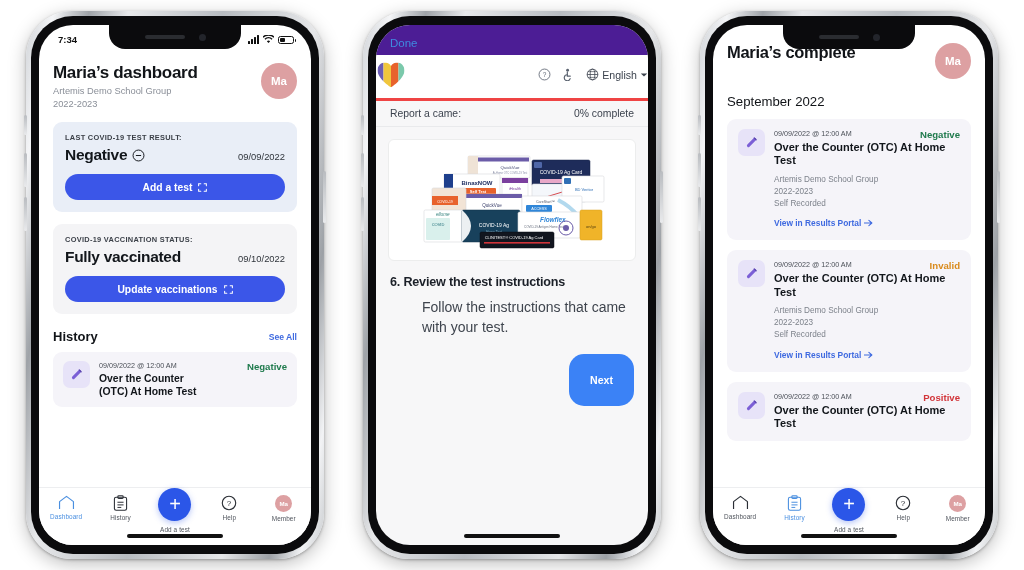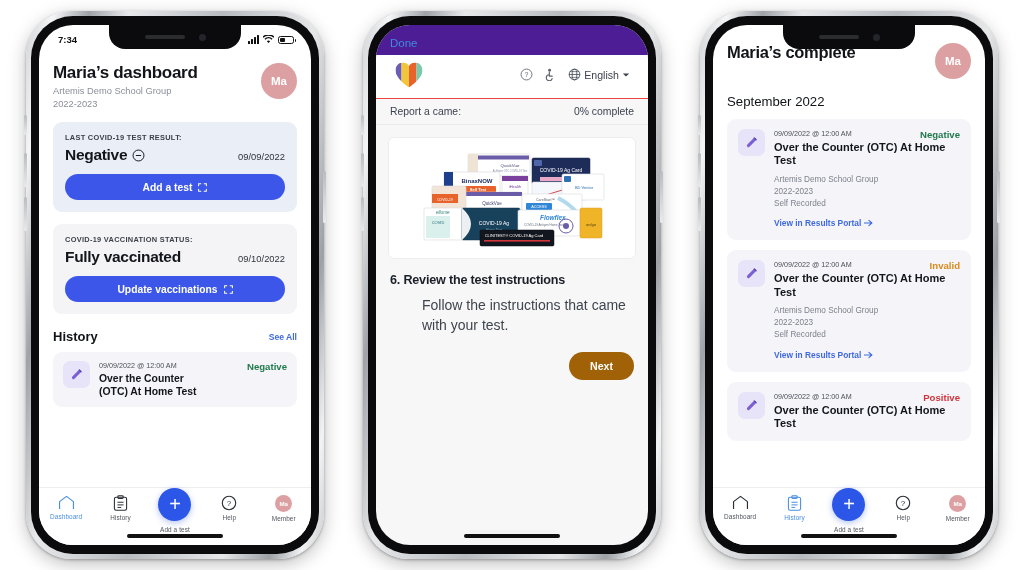--- a/index.html
+++ b/index.html
@@ -126,32 +126,32 @@
   }
   .fab span { font-size: 20px; line-height: 1; font-weight: 300; margin-top:-2px;}
   .tab-add .tab-lbl { margin-top: 2px; }
   .tab-av { width:17px; height:17px; border-radius:50%; background:#dda0a2; color:#fff; font-size:6.2px; font-weight:700; display:flex;align-items:center;justify-content:center;}
 
   
   .p2 { left: 363px; top: 11px; }
   .p2 .screen { background:#f7f7f8; }
   .done-bar { height: 30px; display:flex; align-items:center; padding: 6px 0 0 14px; background:#4c1d95; position:relative; z-index:45;text-align:center;}
   .done-link { font-size: 11.5px; color:#3f8ae0; font-weight:500; cursor:pointer;}
-  .brand-bar { background:#fff; padding: 6px 18px 10px; display:flex; align-items:center; justify-content:space-between; border-bottom:1px solid #ef4444;}
+  .brand-bar { background:#fff; padding: 6px 0 10px; display:flex; align-items:center; justify-content:space-between; border-bottom:3px solid #ef4444;}
   .hdr-tools { display:flex; align-items:center; gap:11px; color:#5b6370;}
   .lang { display:flex; align-items:center; gap:3px; font-size:10.6px; color:#3c434e;}
   .prog-bar { background:#f7f7f8; border-bottom:1px solid #e9eaec; padding: 7px 14px; display:flex; justify-content:space-between; align-items:center;}
   .prog-l { font-size: 10.4px; color:#3c434e; }
   .prog-r { font-size: 10.4px; color:#3c434e; }
   .kit-card { margin: 12px 12px 0; background:#fff; border-radius:6px; border:1px solid #eceded; padding: 12px 10px; display:flex; align-items:center; justify-content:center; height: 122px;}
   .step2-body { padding: 14px 14px 0; }
   .step-h { font-size: 12.6px; font-weight: 700; color:#1b2028; letter-spacing:-.2px;}
   .step-p { font-size: 14px; color:#3f454e; line-height: 1.45; margin-top: 8px; margin-left: 32px;}
   .next-row { display:flex; justify-content:flex-end; margin-top: 16px; }
-  .next-btn { background:#a16207; color:#fff; font-size:10.6px; font-weight:700; border:none; border-radius:15px; padding: 8px 21px; cursor:pointer;}
+  .next-btn { background:#3b82f6; color:#fff; font-size:10.6px; font-weight:700; border:none; border-radius:15px; padding: 20px 21px; cursor:pointer;}
 
   
   .p3 { left: 700px; top: 11px; }
   .p3 .screen { background:#ffffff; }
   .h3-body { padding: 18px 14px 0; }
   .h3-title { font-size: 16.5px; font-weight: 700; color:#111418; letter-spacing:-.3px;}
   .h3-month { font-size: 13.2px; font-weight: 400; color:#111418; margin-top: 15px; }
   .h3-card { background:#f5f4f9; border-radius: 9px; padding: 10px 11px; margin-top: 10px; display:flex; gap:9px; align-items:flex-start;}
   .h3-right { flex:1; }
   .h3-top { display:flex; justify-content:space-between; align-items:flex-start; gap:6px;}

